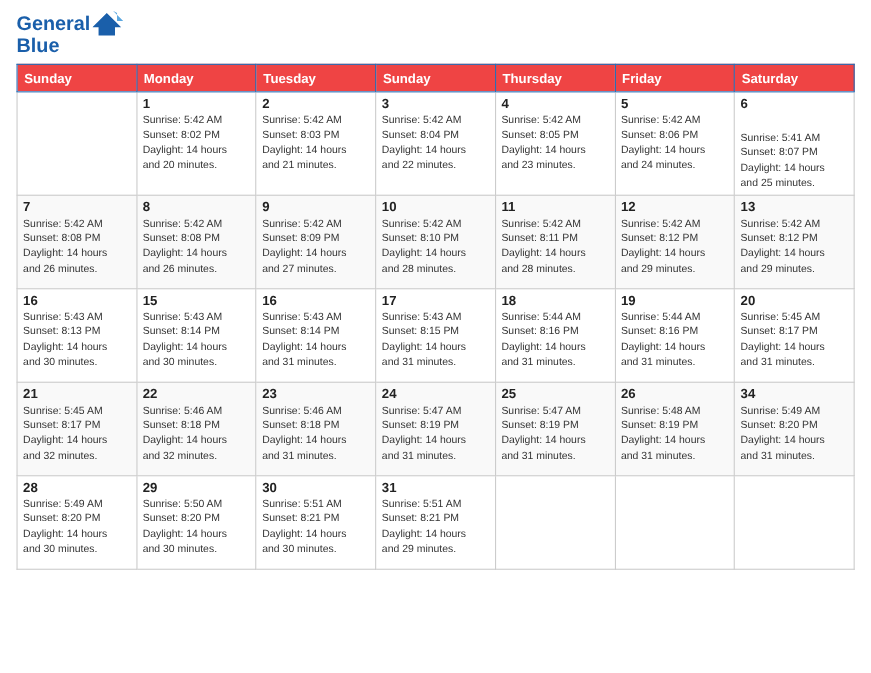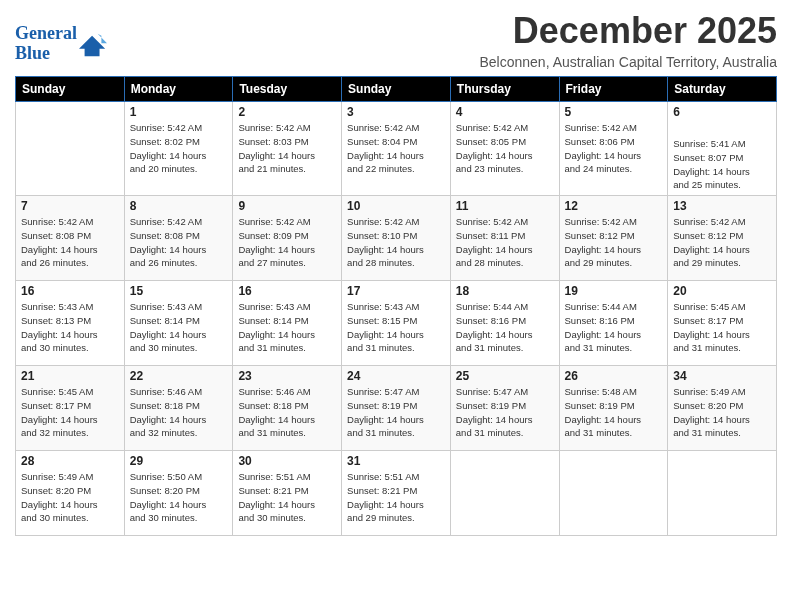--- a/index.html
+++ b/index.html
@@ -11,23 +11,22 @@
       padding: 10px 15px;
     }
     .header-area {
       display: flex;
       align-items: flex-start;
       justify-content: space-between;
       margin-bottom: 4px;
     }
     .logo {
       display: flex;
-      align-items: flex-end;
-      margin-top: 14px;
-      font-family: Liberation Serif, serif;
+      align-items: flex-start;
+      margin-top: 2px;
     }
     .logo-text {
       font-size: 18px;
       font-weight: bold;
       color: #333;
       line-height: 1.1;
     }
     .logo-text span {
       color: #1a5faa;
     }
@@ -90,45 +89,41 @@
       line-height: 1.45;
       color: #333;
     }
     .calendar tr:nth-child(even) td {
       background-color: #f9f9f9;
     }
     .calendar tr:nth-child(odd) td {
       background-color: #fff;
     }
     .calendar thead tr th {
-      background-color: #000000;
+      background-color: #ef4444;
     }
   </style>
 </head>
 <body>
 
 <div class="header-area">
   <div class="logo">
     <div>
       <div class="logo-text">
         <span>General</span>
       </div>
       <div class="logo-text">
         <span style="color:#1a5faa;">Blue</span>
       </div>
     </div>
     <svg class="logo-icon" viewBox="0 0 30 30">
       <polygon points="14,4 28,18 22,18 22,26 6,26 6,18 0,18" fill="#1a5faa"></polygon>
       <polygon points="20,2 30,12 24,12 24,4" fill="#5ca8e0"></polygon>
     </svg>
   </div>
-  <div class="title-area">
-    <div class="month-year">December 2025</div>
-    <div class="location">Belconnen, Australian Capital Territory, Australia</div>
-  </div>
 </div>
 
 <table class="calendar">
   <thead>
     <tr>
     <th>Sunday</th>
         <th>Monday</th>
         <th>Tuesday</th>
         <th>Sunday</th>
         <th>Thursday</th>

